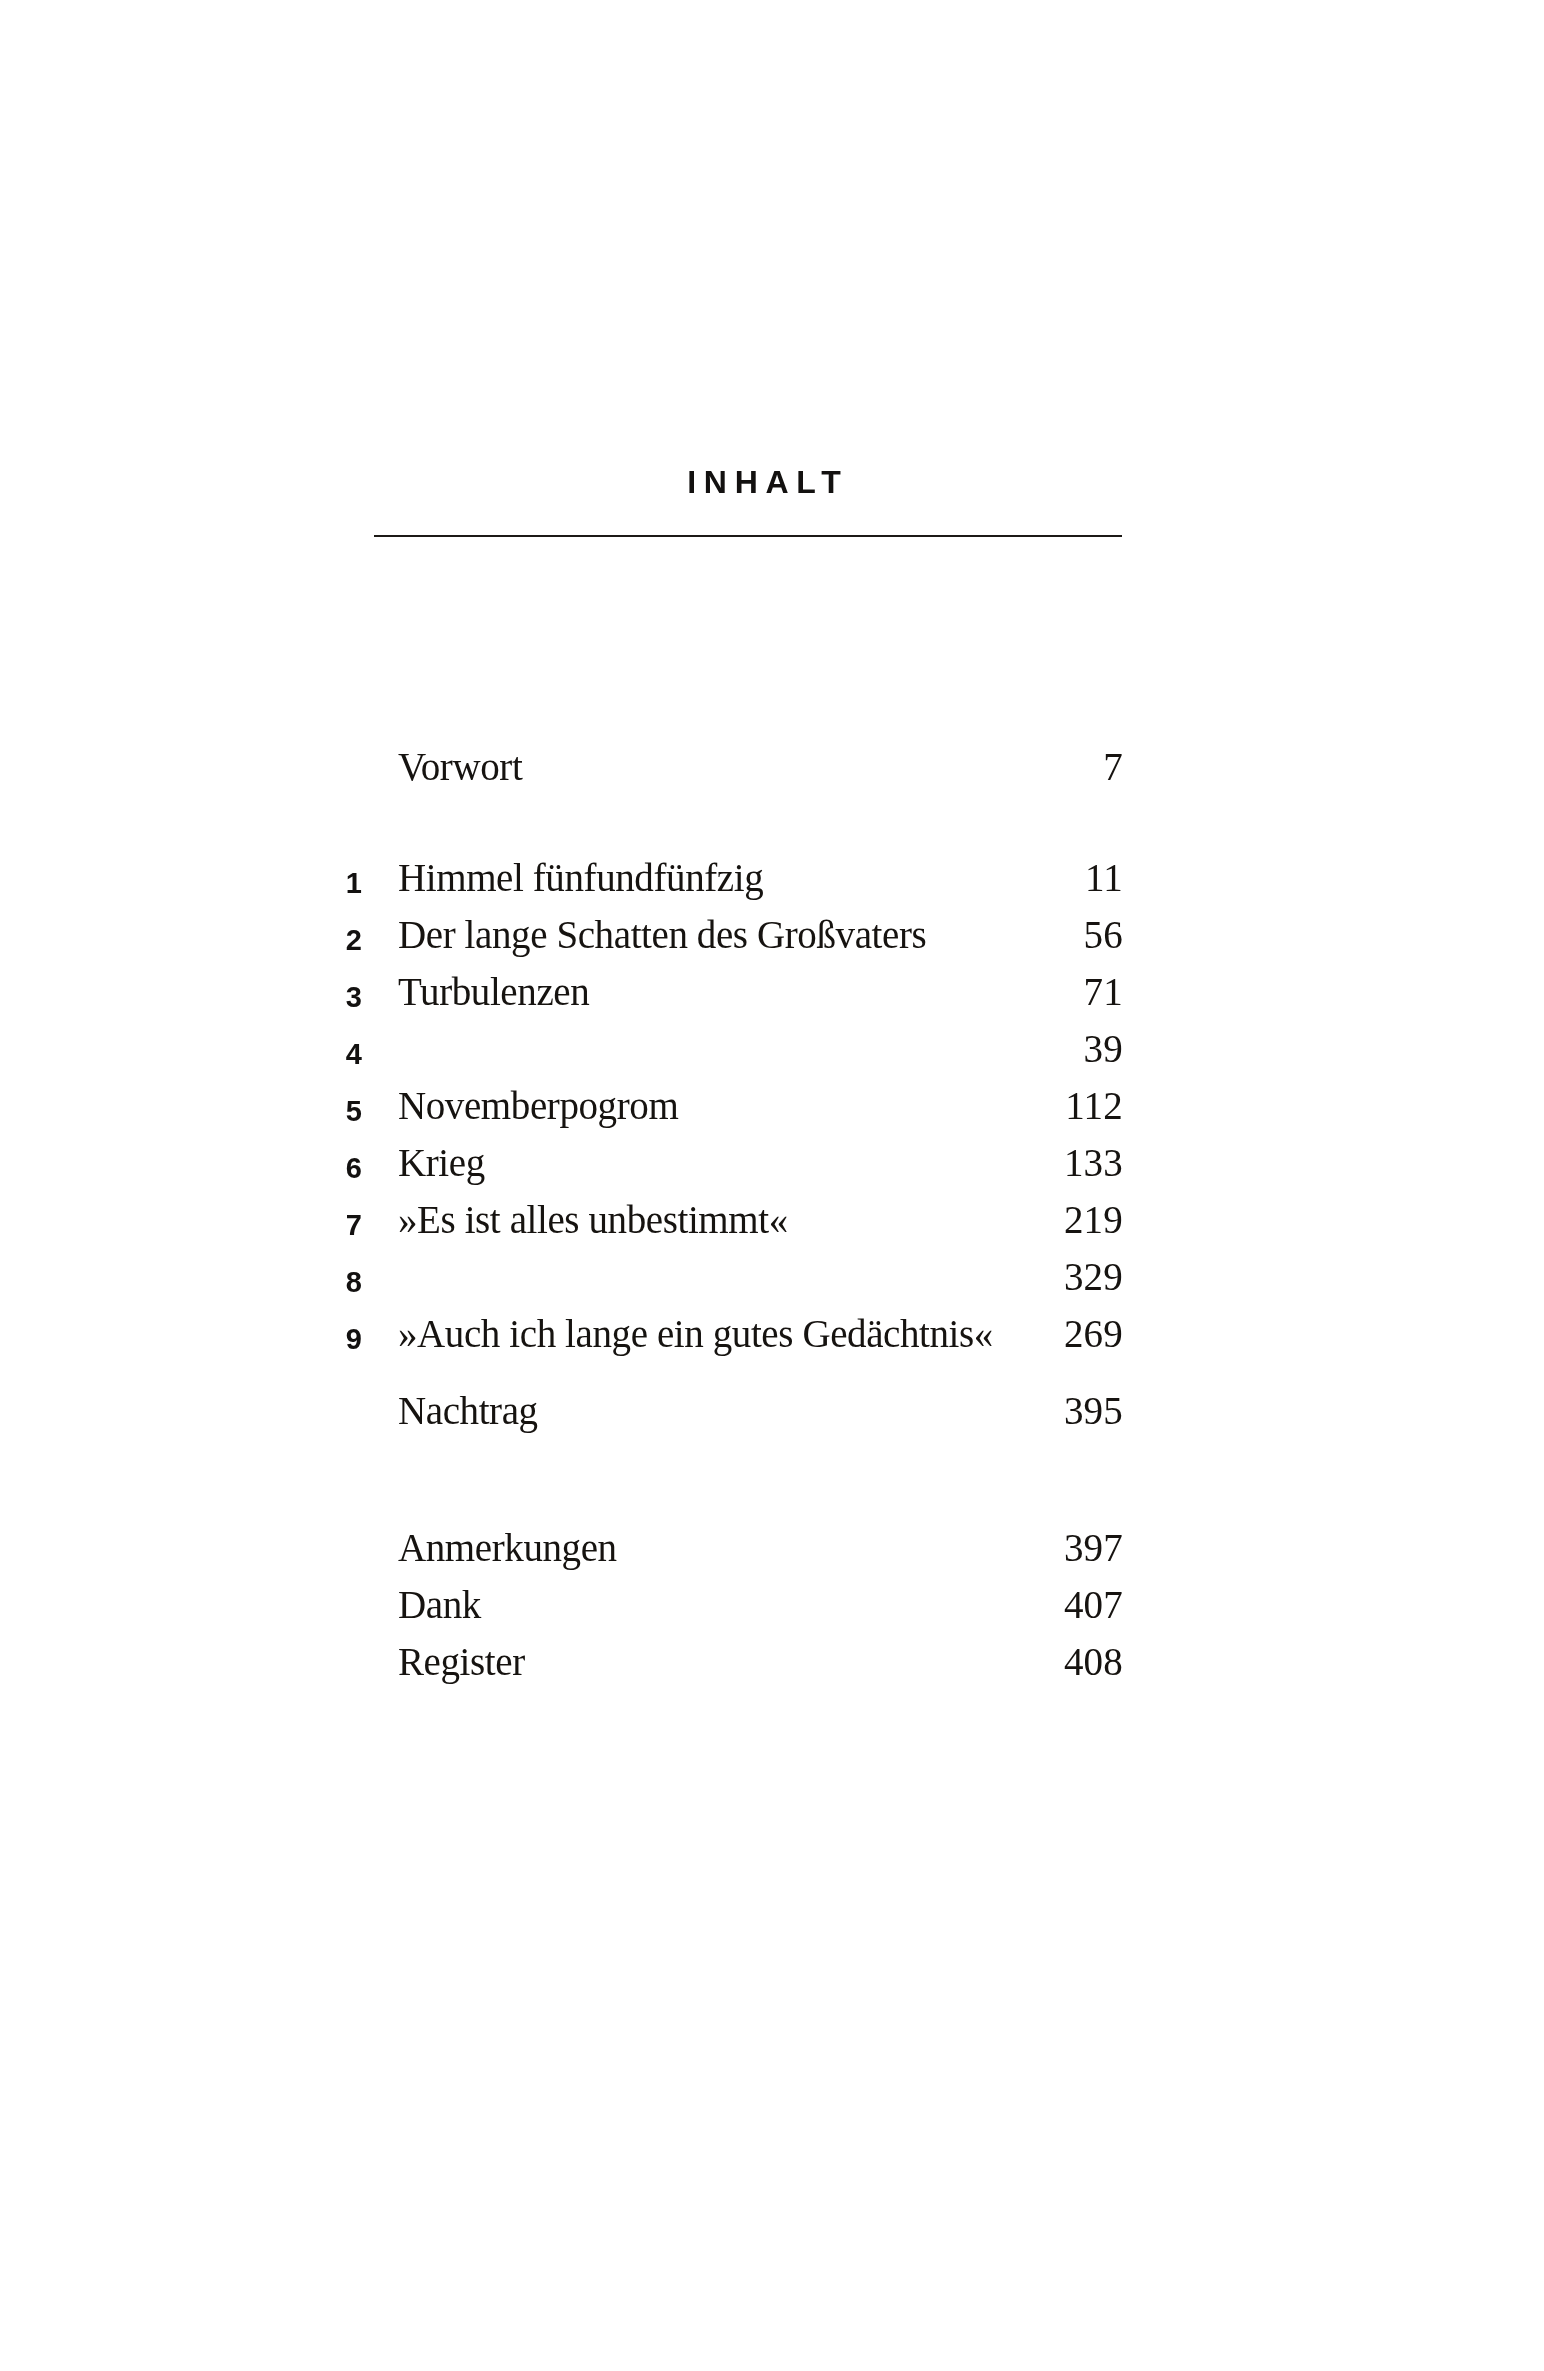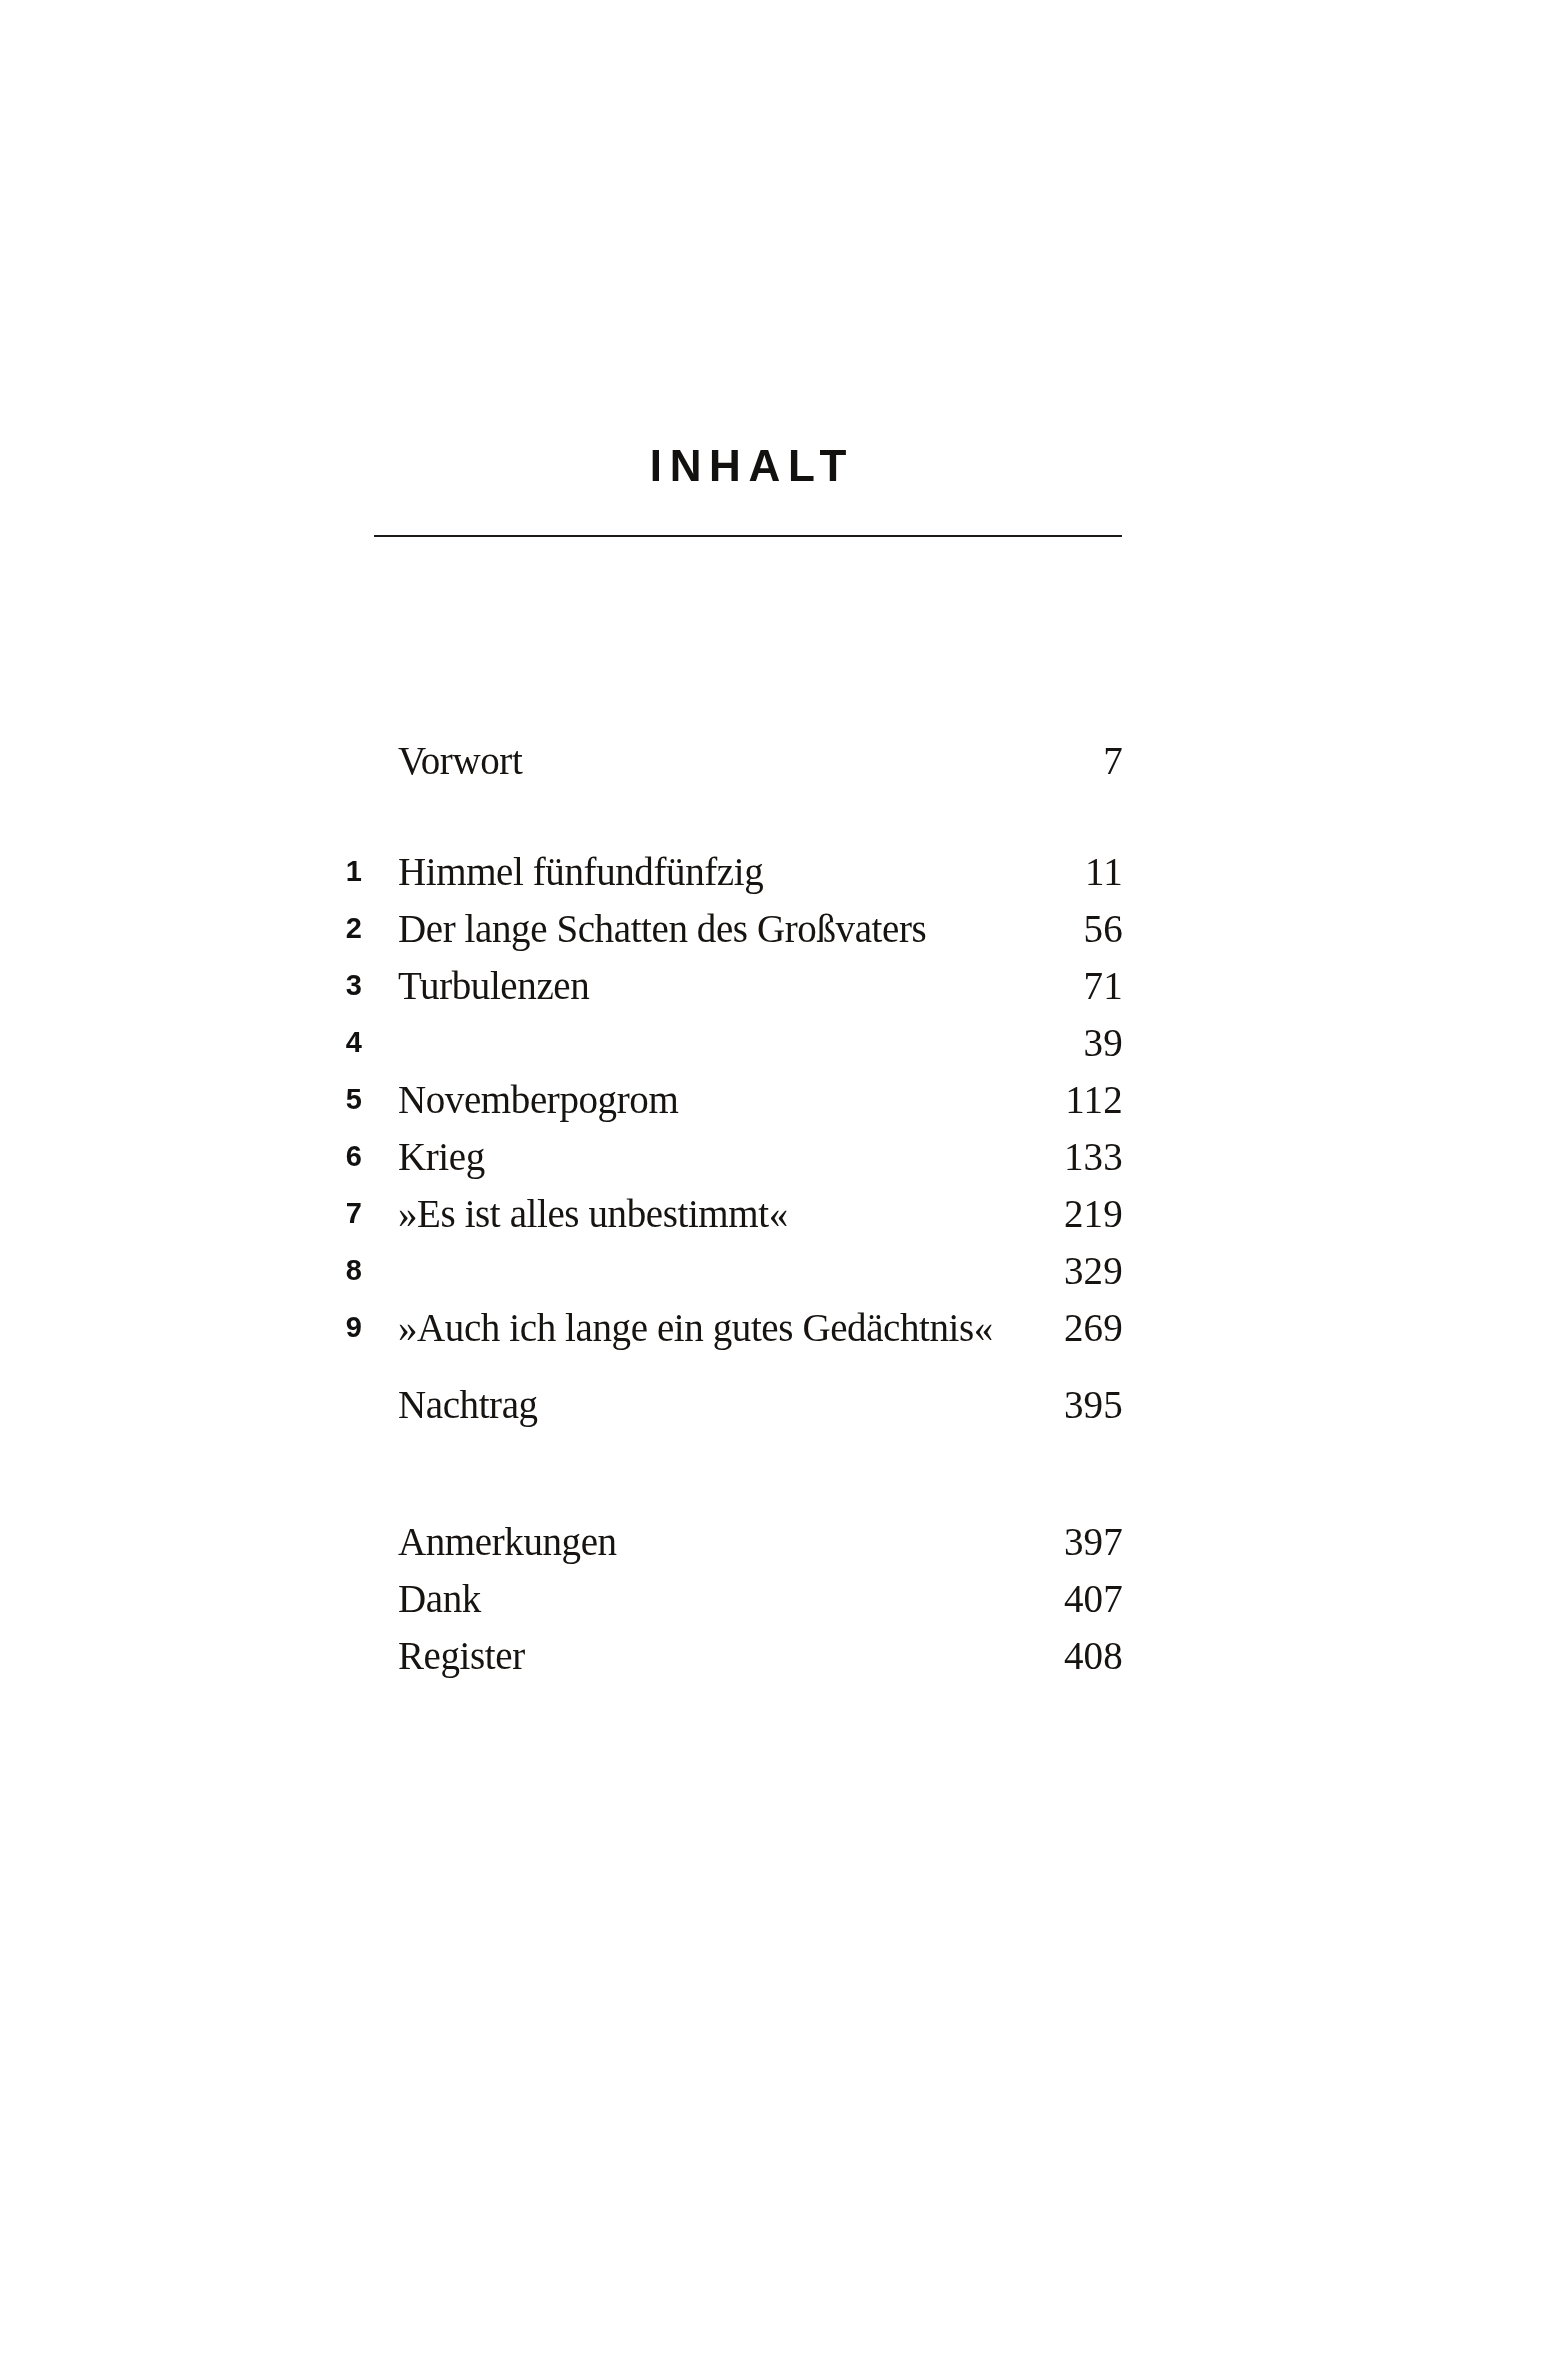--- a/index.html
+++ b/index.html
@@ -19,25 +19,25 @@
     height: 2371px;
     background: #ffffff;
     overflow: hidden;
   }
   
   .toc-title {
     position: absolute;
     left: 374px;
     top: 442px;
     width: 748px;
-    margin: 0;
+    margin: 16px;
     text-align: center;
     font-family: "Liberation Sans", sans-serif;
     font-weight: 700;
-    font-size: 44px;
+    font-size: 32px;
     line-height: 48px;
     letter-spacing: 7.7px;
     text-indent: 7.7px;
     color: #131110;
   }
   .title-rule {
     position: absolute;
     left: 374px;
     top: 535px;
     width: 748px;
@@ -45,21 +45,21 @@
     background: #1c1916;
   }
   
   .toc-group {
     position: absolute;
     left: 328px;
     width: 795px;
   }
   .trow {
     display: flex;
-    align-items: center;
+    align-items: flex-end;
     height: 57px;
   }
   .num {
     flex: 0 0 34px;
     text-align: right;
     font-family: "Liberation Sans", sans-serif;
     font-weight: 700;
     font-size: 29px;
     color: #131110;
   }

